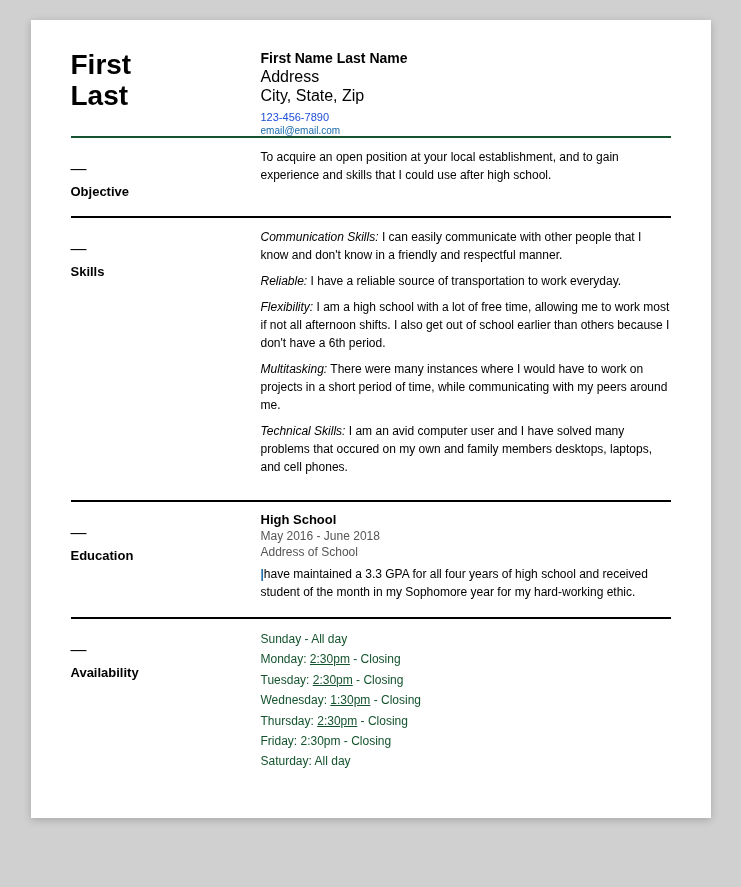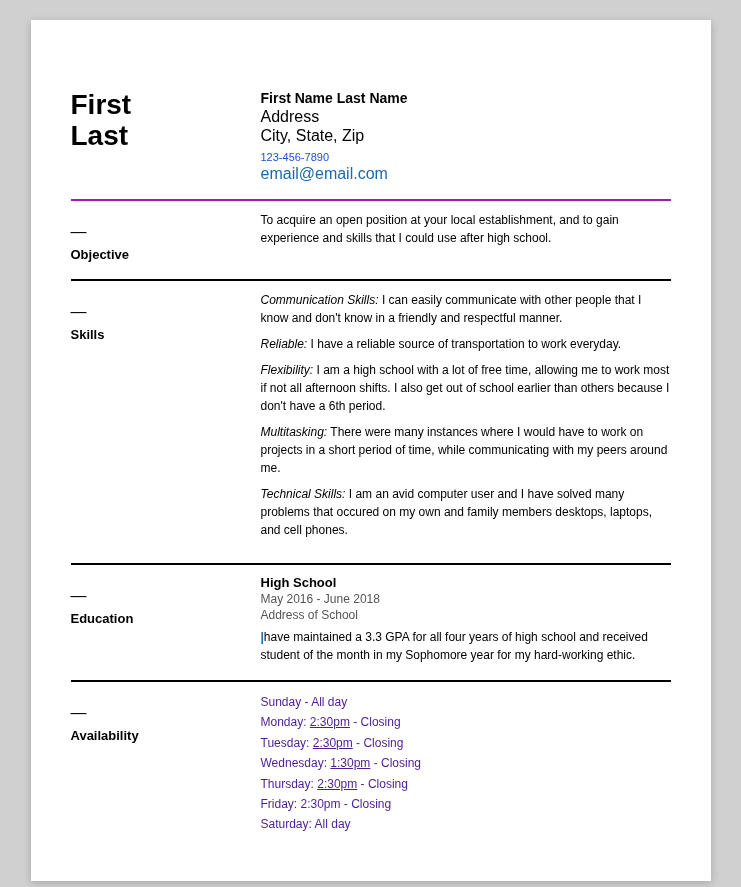--- a/index.html
+++ b/index.html
@@ -22,24 +22,22 @@
       background: #ffffff;
       width: 680px;
       padding: 30px 40px;
       box-shadow: 0 2px 8px rgba(0,0,0,0.2);
     }
 
     
     .header-section {
       display: flex;
       align-items: flex-start;
-      border-bottom: 2px solid #a21caf;
-      padding-bottom: 16px;
+      border-bottom: 2px solid #14532d;
       margin-bottom: 0;
-      margin-top: 40px;
     }
 
     .name-block {
       width: 180px;
       flex-shrink: 0;
     }
 
     .name-block .name-text {
       font-size: 28px;
       font-weight: bold;
@@ -68,21 +66,21 @@
     .contact-block .phone-link {
       font-size: 11px;
       color: #1d4ed8;
       text-decoration: none;
       display: block;
       margin-top: 6px;
       margin-bottom: 2px;
     }
 
     .contact-block .email-link {
-      font-size: 16px;
+      font-size: 10px;
       color: #1a6aaa;
       text-decoration: none;
       display: block;
     }
 
     
     .section-row {
       display: flex;
       align-items: flex-start;
       border-bottom: 2px solid #000;
@@ -163,21 +161,21 @@
 
     .edu-description .cursor-bar {
       color: #1a6aaa;
       font-weight: bold;
     }
 
     
     .avail-item {
       font-size: 12px;
       line-height: 1.7;
-      color: #4c1d95;
+      color: #14532d;
     }
 
     .avail-item .time-underline {
       text-decoration: underline;
     }
 
     .no-border-bottom {
       border-bottom: none;
     }
   </style>

